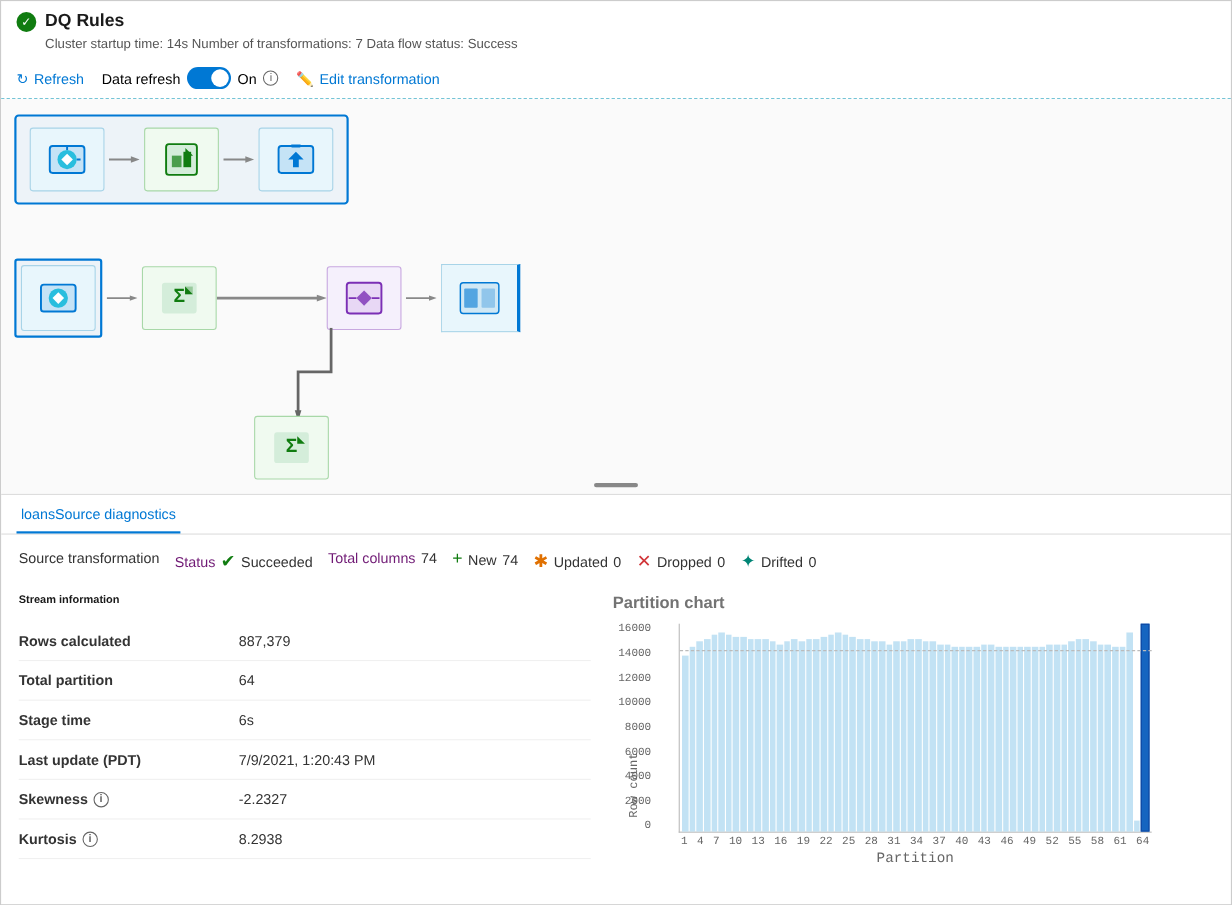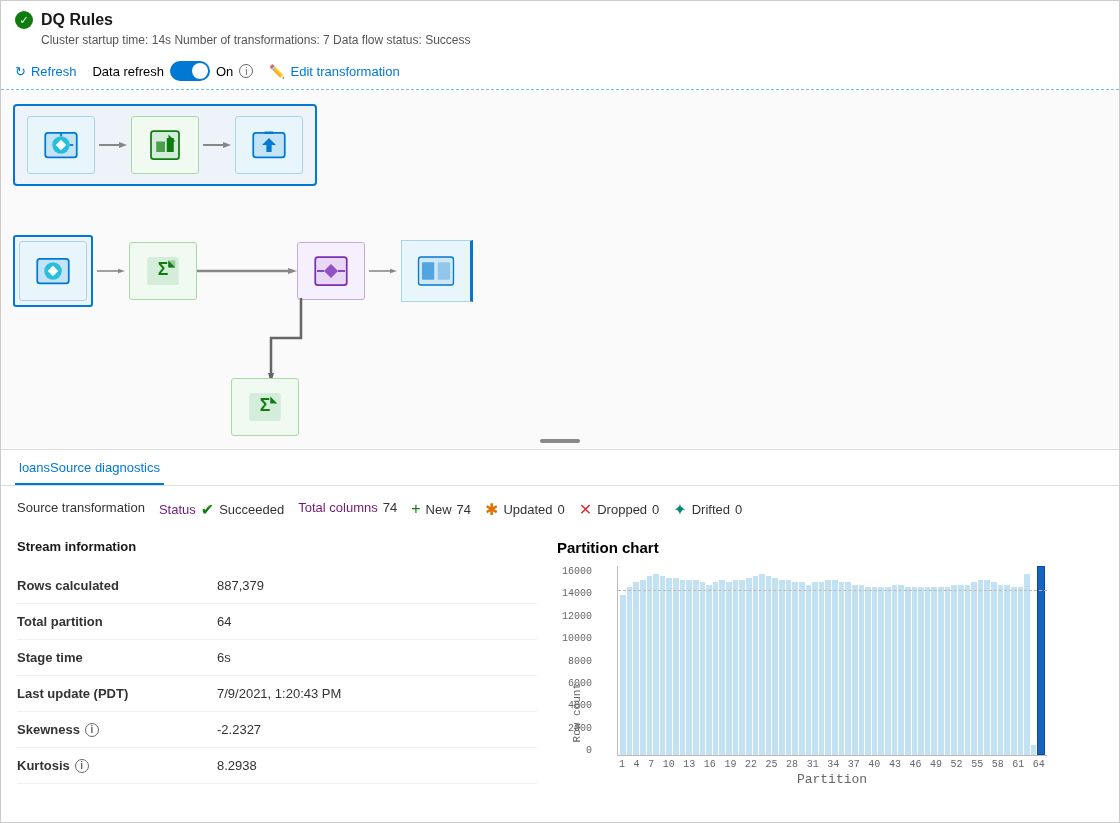--- a/index.html
+++ b/index.html
@@ -211,21 +211,21 @@
     .main-content {
       display: flex;
       gap: 0;
     }
     
     .stream-info {
       flex: 0 0 520px;
     }
     
     .stream-info h3 {
-      font-size: 13px;
+      font-size: 10px;
       font-weight: 600;
       margin-bottom: 14px;
       color: #1a1a1a;
     }
     
     .info-table {
       width: 100%;
     }
     
     .info-row {
@@ -253,21 +253,21 @@
     
     .partition-chart {
       flex: 1;
       padding-left: 20px;
     }
     
     .partition-chart h3 {
       font-size: 15px;
       font-weight: 600;
       margin-bottom: 10px;
-      color: #000000;
+      color: #737373;
     }
     
     .chart-wrapper {
       position: relative;
       margin-left: 60px;
       margin-top: 10px;
       font-family: Liberation Mono, monospace;
     }
   </style>
 </head>

